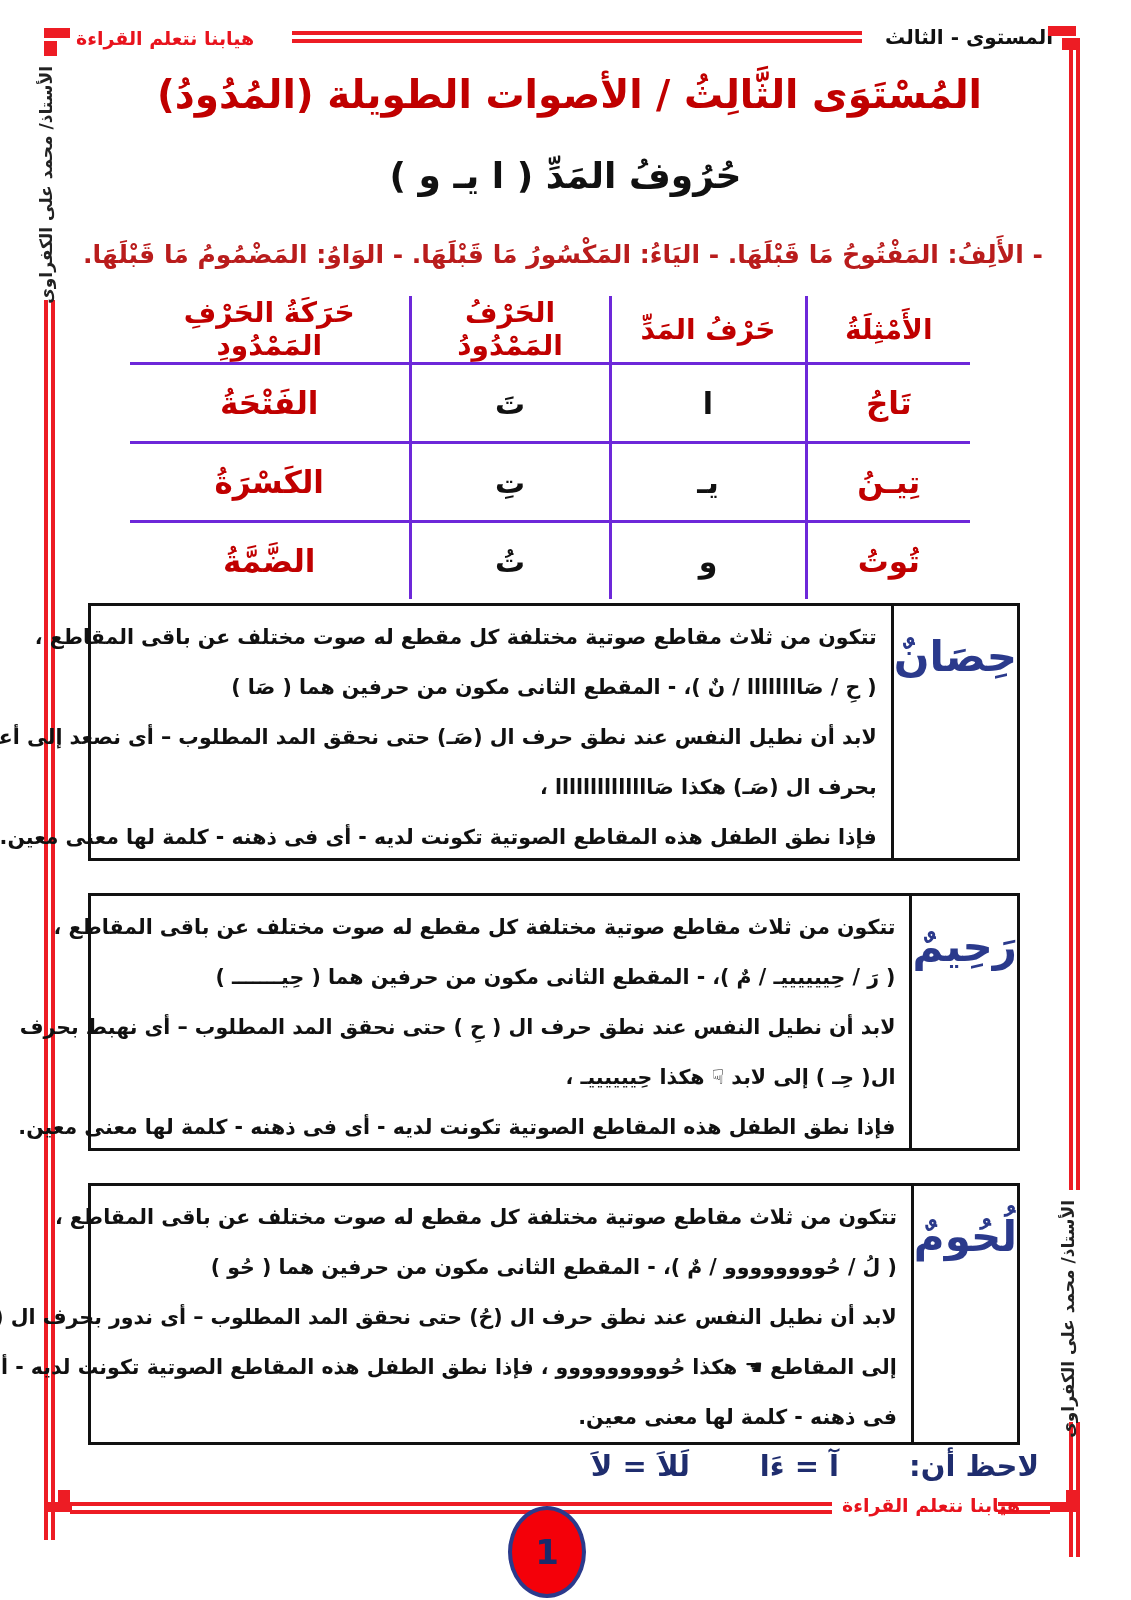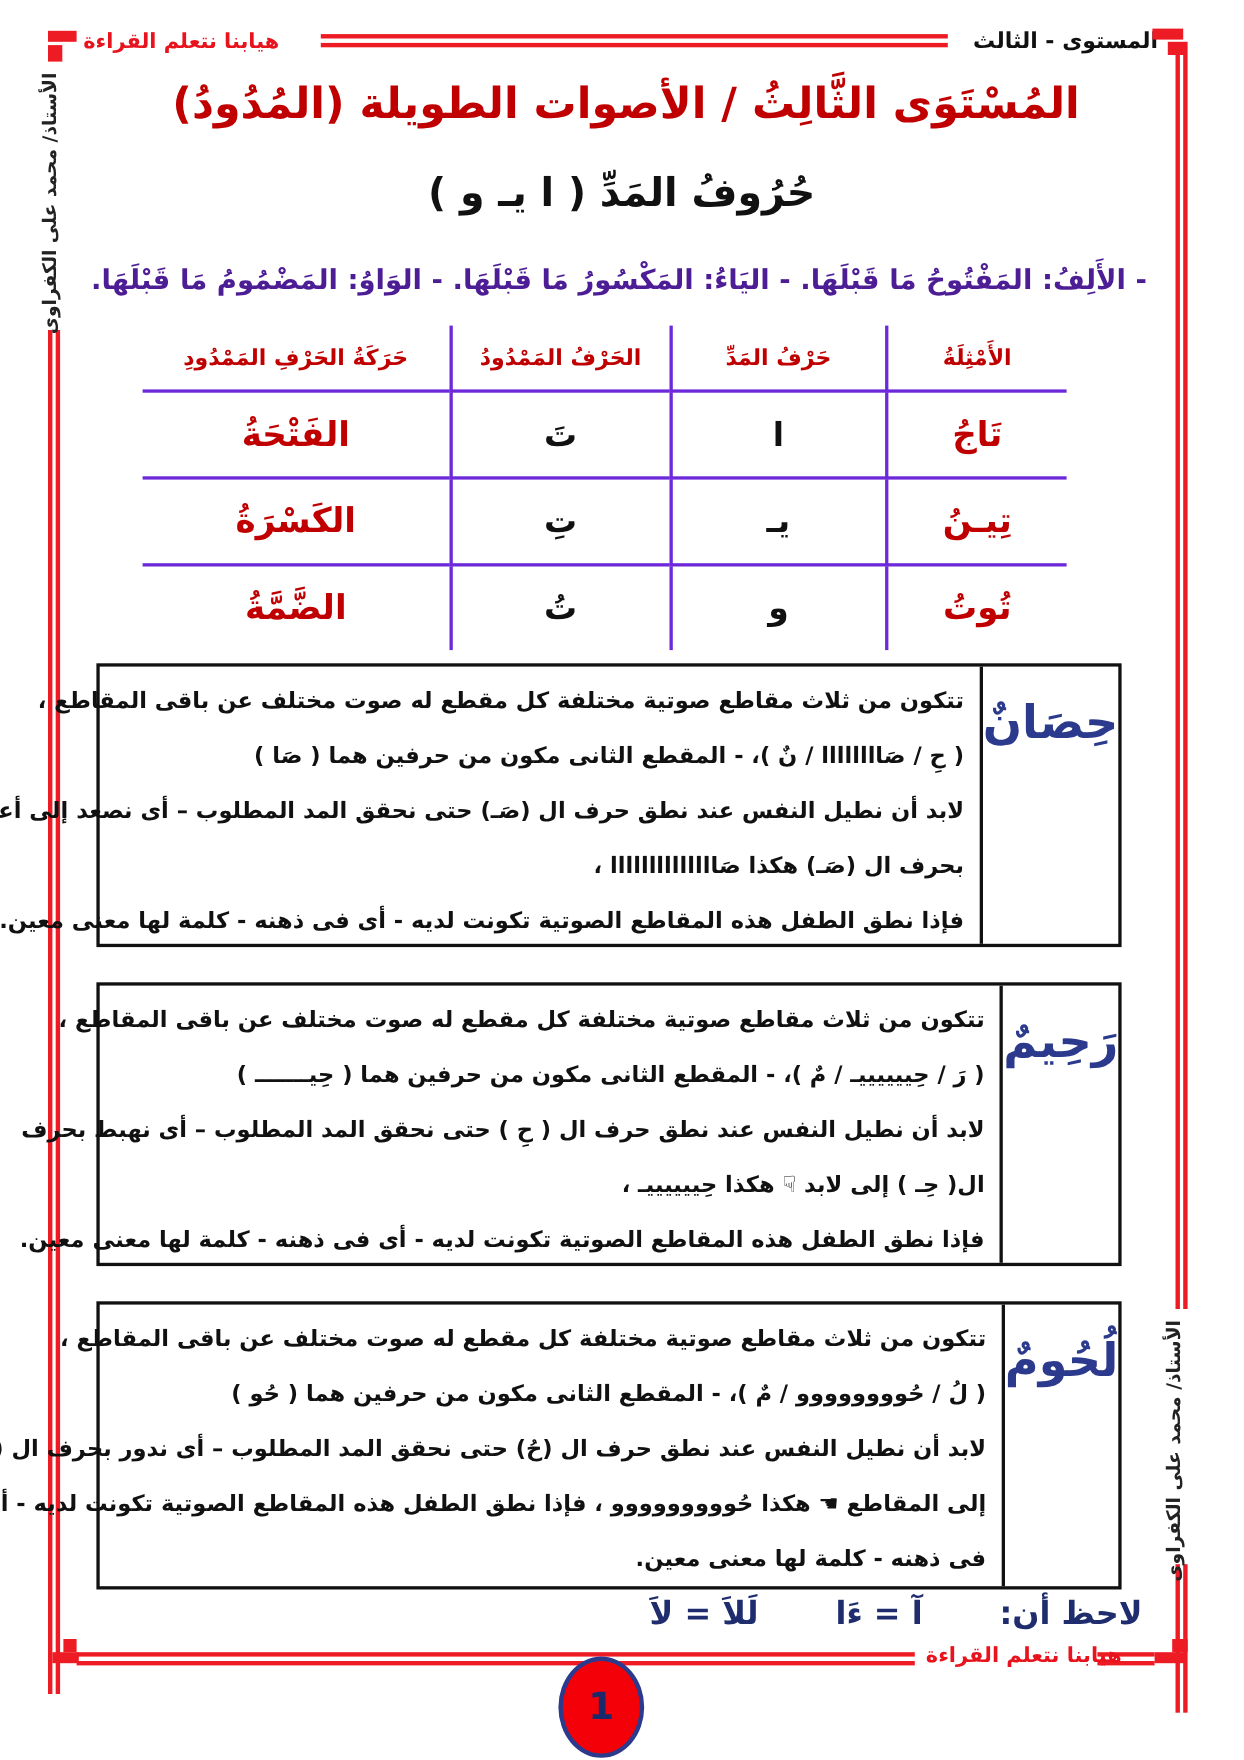--- a/index.html
+++ b/index.html
@@ -9,29 +9,29 @@
   
   .dline{border-top:4px solid #ED1C24;border-bottom:4px solid #ED1C24;height:4px;background:#fff;box-sizing:content-box;}
   .dvline{border-left:4px solid #ED1C24;border-right:4px solid #ED1C24;width:3px;background:#fff;box-sizing:content-box;}
   .corner{background:#ED1C24;}
   .hdr-label-left{color:#E8131D;font-weight:bold;font-size:19px;white-space:nowrap;}
   .hdr-label-right{color:#111;font-weight:bold;font-size:20px;white-space:nowrap;text-align:center;}
   .rot{transform-origin:0 0;transform:rotate(-90deg) translateX(-100%);
        font-weight:bold;font-size:17px;color:#222;white-space:nowrap;}
   .page-title{width:100%;text-align:center;color:#C00000;font-size:39px;font-weight:bold;}
   .page-subtitle{width:100%;text-align:center;color:#111;font-size:36px;font-weight:bold;}
-  .rule-line{color:#4c1d95;font-size:25px;font-weight:bold;text-align:right;white-space:nowrap;}
+  .rule-line{color:#b91c1c;font-size:25px;font-weight:bold;text-align:right;white-space:nowrap;}
   
   table.madd{border-collapse:collapse;table-layout:fixed;}
   table.madd th,table.madd td{border:3px solid #6d28d9;text-align:center;vertical-align:middle;padding:0;}
   table.madd tr:first-child>*{border-top:none;}
   table.madd tr:last-child>*{border-bottom:none;}
   table.madd tr>*:first-child{border-right:none;}
   table.madd tr>*:last-child{border-left:none;}
-  table.madd th{color:#C00000;font-size:20px;font-weight:bold;height:58px;}
+  table.madd th{color:#C00000;font-size:28px;font-weight:bold;height:58px;}
   table.madd td{height:76px;font-weight:bold;}
   td.red-cell{color:#C00000;font-size:31px;}
   td.blk-cell{color:#111;font-size:30px;}
   
   .box{border:3px solid #111;background:#fff;display:flex;box-sizing:border-box;}
   .box-text{flex:1;padding:6px 14px 4px 6px;}
   .box-line{height:50px;line-height:50px;font-size:20.5px;font-weight:bold;color:#111;
             text-align:right;white-space:nowrap;}
   .box-word-cell{width:155px;border-left:3px solid #111;text-align:center;box-sizing:border-box;padding-top:26px;}
   .box-word{color:#2B3A8C;font-weight:bold;font-size:42px;}

